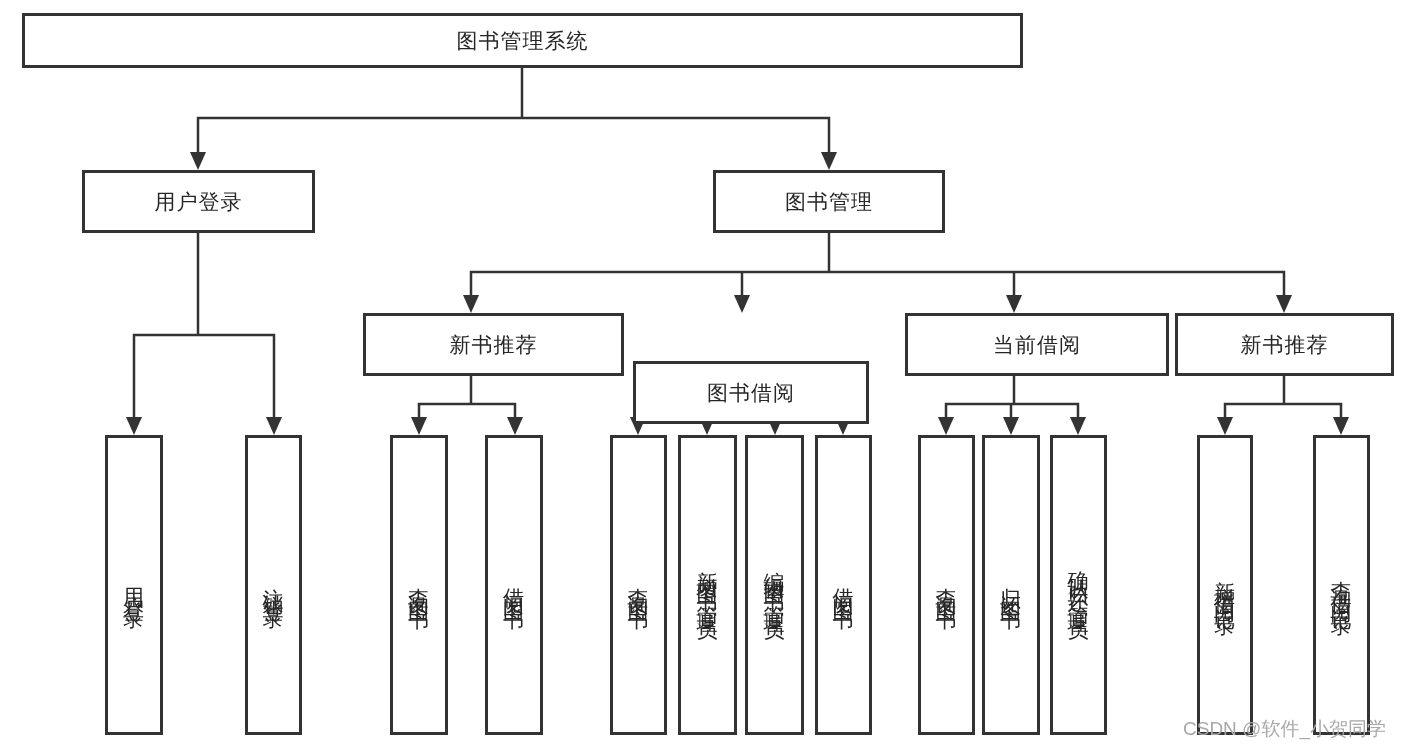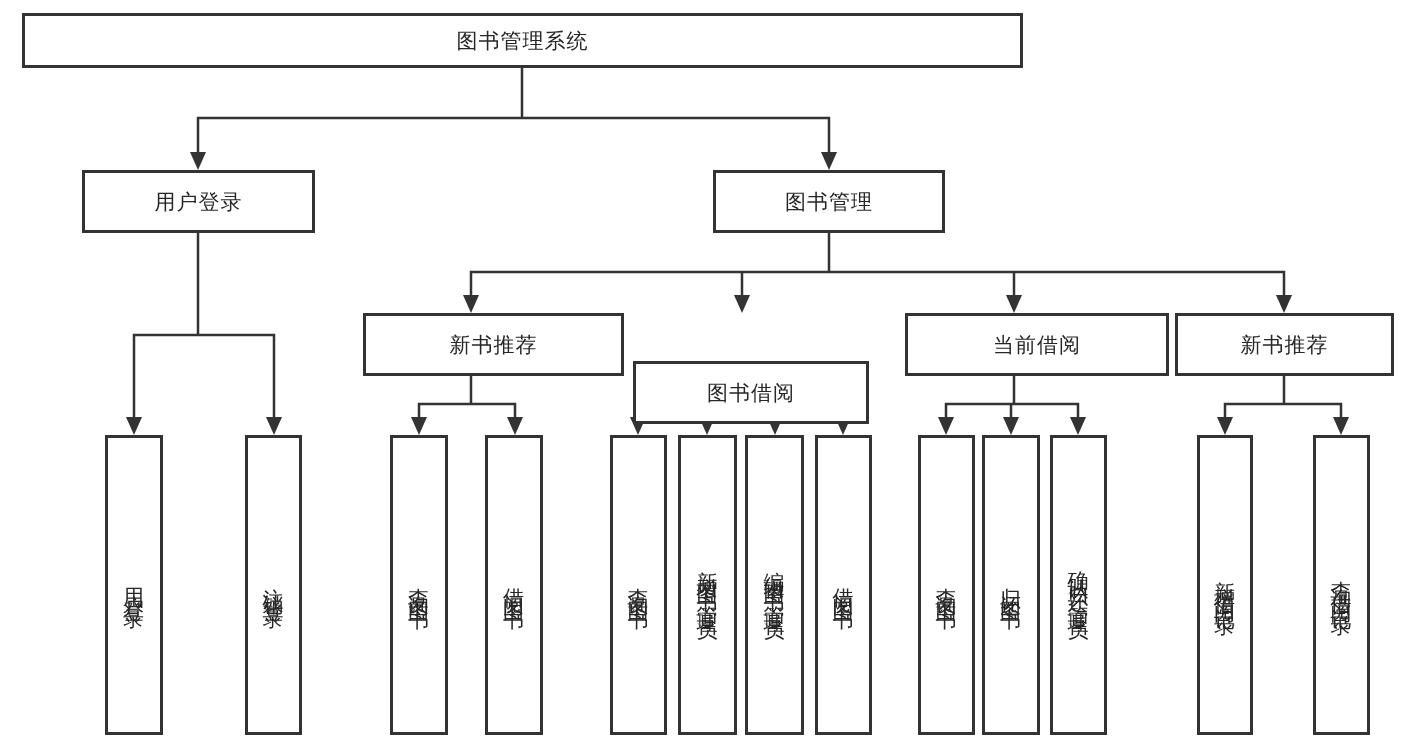--- a/index.html
+++ b/index.html
@@ -172,14 +172,15 @@
     <span class="lbl">确认归还（管理员）</span>
   </div>
 
   <div class="node vnode" style="left:1197px;top:435px;width:56px;height:300px;">
     <span class="lbl">新增借阅记录</span>
   </div>
   <div class="node vnode" style="left:1313px;top:435px;width:57px;height:300px;">
     <span class="lbl">查询借阅记录</span>
   </div>
 
+  <div class="watermark">CSDN @软件_小贺同学</div>
 
 </div>
 
 </body></html>

